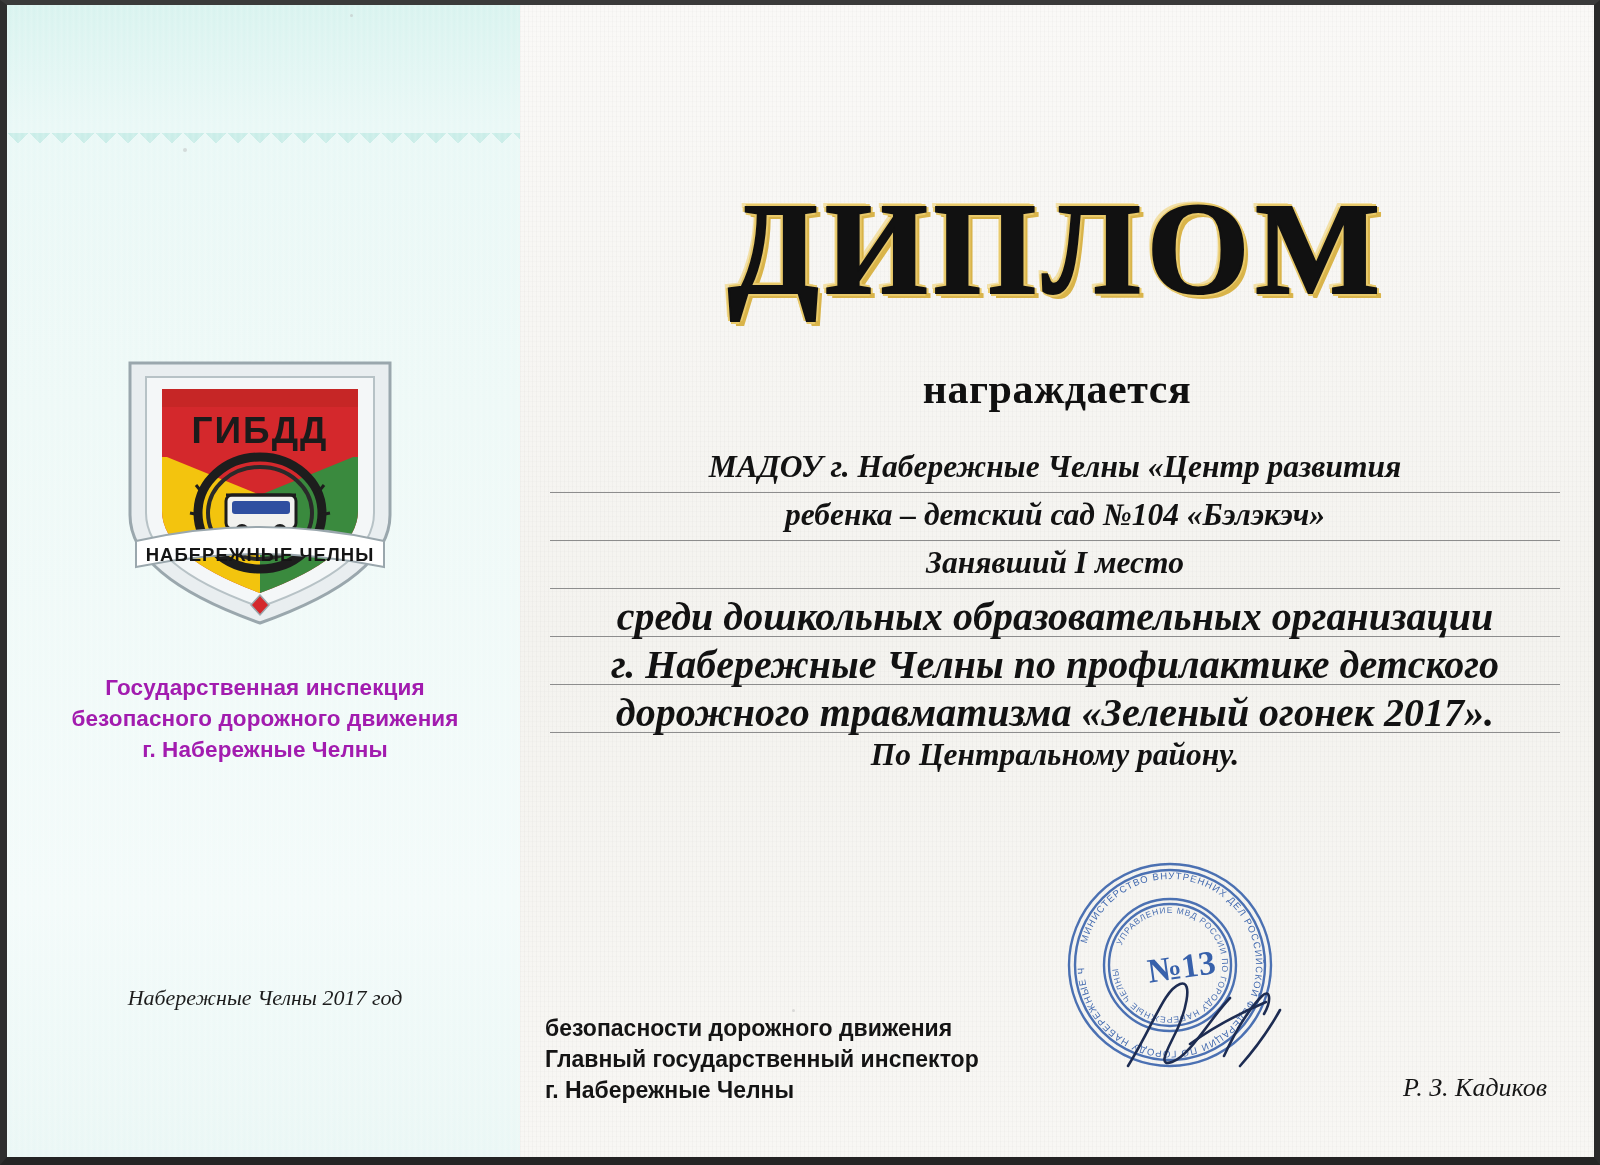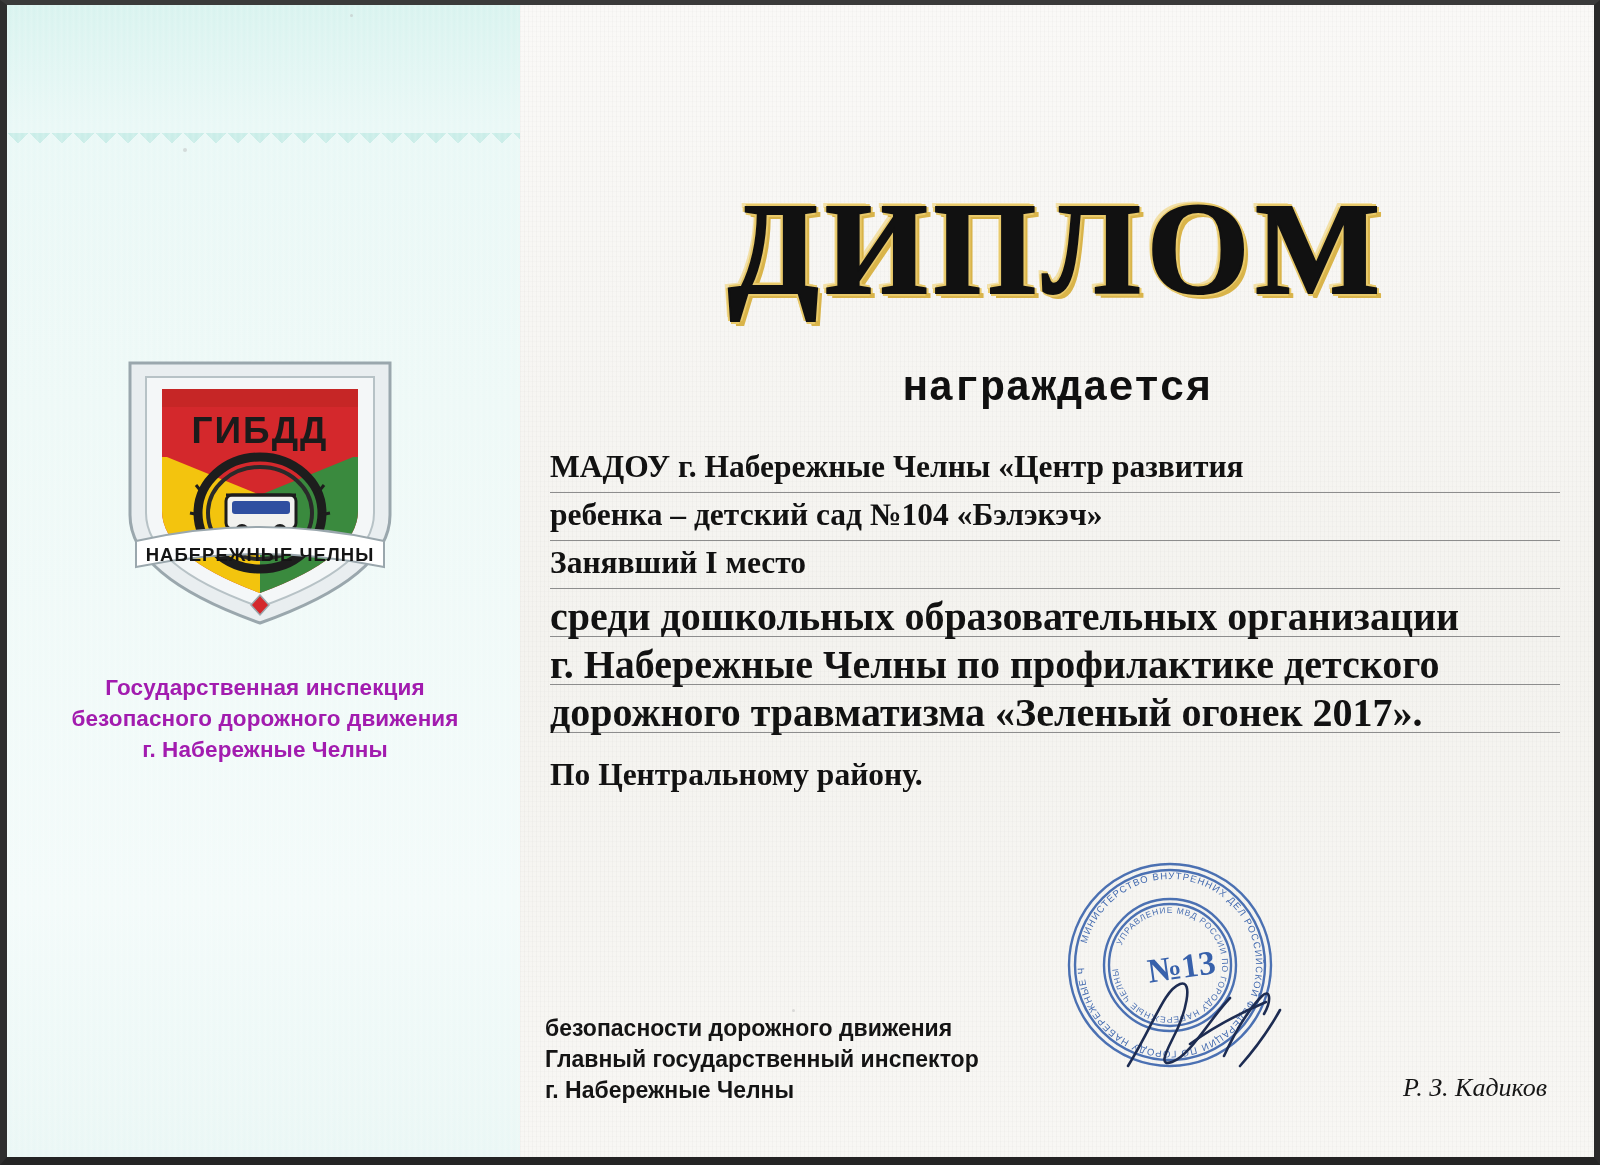--- a/index.html
+++ b/index.html
@@ -139,51 +139,52 @@
        5px 5px 0 #d9b44a,
        -4px -4px 0 #f2e0a8;
   }
 
   .awarded {
     position: absolute;
     left: 0;
     top: 360px;
     width: 1074px;
     text-align: center;
-    font-family: Liberation Mono, monospace;
+    font-family: Liberation Serif, serif;
     font-weight: bold;
     font-size: 42px;
     color: #101010;
     letter-spacing: .5px;
   }
 
   
   .recipient {
     position: absolute;
     left: 30px;
     top: 440px;
     width: 1010px;
   }
   .rline {
     position: relative;
     height: 47px;
     border-bottom: 1.4px solid #8d8d8d;
-    text-align: left;
+    text-align: center;
     font-family: "Liberation Serif", serif;
+    font-style: italic;
     font-weight: bold;
     font-size: 31.5px;
     color: #121212;
     white-space: nowrap;
     overflow: visible;
   }
   .rline span {
     position: relative;
     top: 4px;
   }
-  .rline.no-rule { border-bottom: none; margin-top: 20px; }
+  .rline.no-rule { border-bottom: none; }
   .rline.tight { font-size: 40px; }
 
   
   .footer-title {
     position: absolute;
     left: 25px;
     top: 1008px;
     width: 560px;
     font-family: "Liberation Sans", sans-serif;
     font-weight: bold;
@@ -278,20 +279,21 @@
       <path d="M160 250 l9 10 l-9 10 l-9 -10 z" fill="#d4282c" stroke="#9aa7ad" stroke-width="1.5"></path>
     </svg>
   </div>
 
   <div class="org-text">
     <div>Государственная инспекция</div>
     <div>безопасного дорожного движения</div>
     <div>г. Набережные Челны</div>
   </div>
 
+  <div class="city-year">Набережные Челны 2017 год</div>
 
   <div class="right-panel">
 
     <div class="diplom">ДИПЛОМ</div>
 
     <div class="awarded">награждается</div>
 
     <div class="recipient">
       <div class="rline">
         <span>МАДОУ г. Набережные Челны «Центр развития</span>

